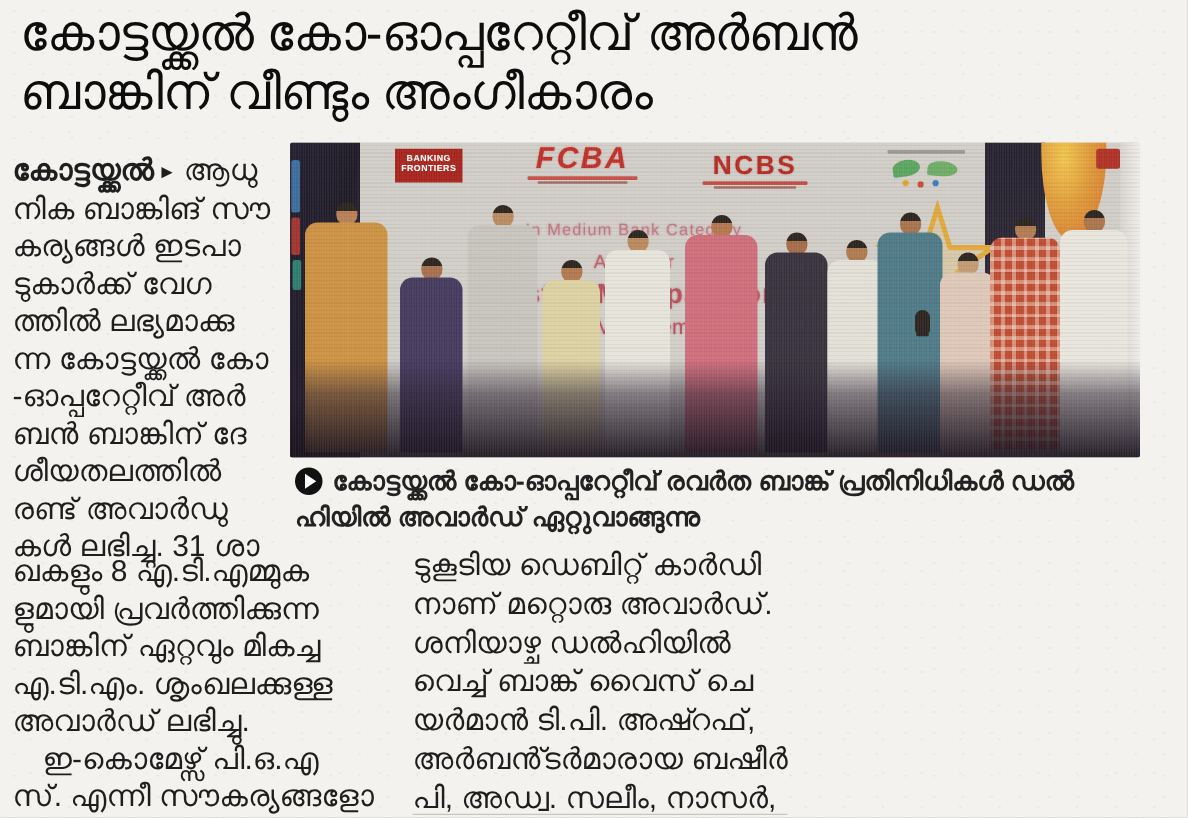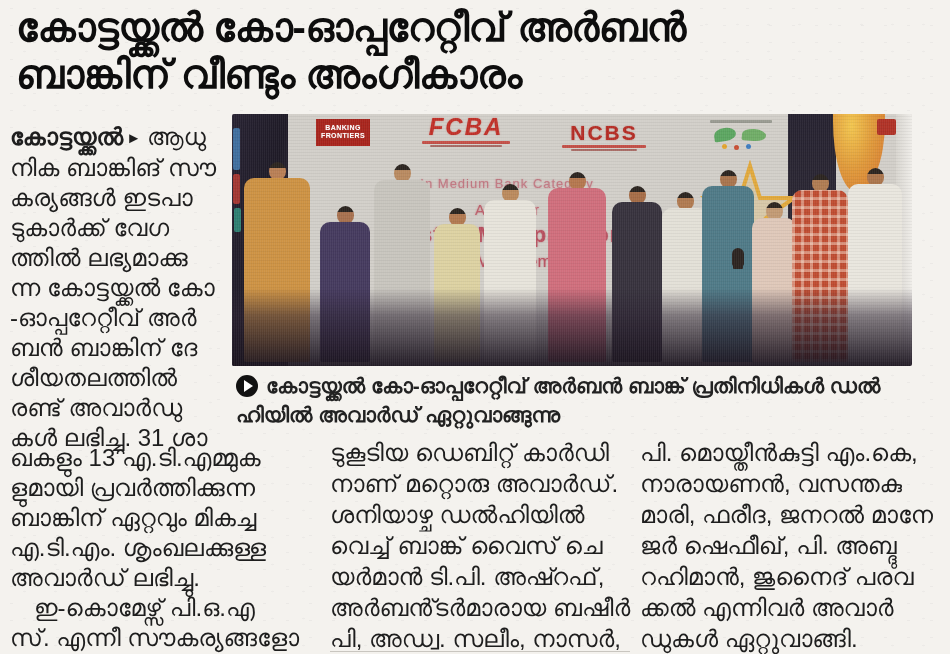--- a/index.html
+++ b/index.html
@@ -9,21 +9,21 @@
     background-image:
       radial-gradient(rgba(0,0,0,0.035) 1px, transparent 1.3px),
       radial-gradient(rgba(0,0,0,0.03) 1px, transparent 1.2px);
     background-size:23px 17px, 31px 27px;
     background-position:0 0, 9px 11px;
     font-family:"Liberation Sans", sans-serif;
     color:#1d1d1d;
   }
   .headline{
     position:absolute;left:16px;top:4px;width:920px;margin:0;
-    font-size:40px;line-height:1.18;font-weight:700;color:#0d0d0d;
+    font-size:40px;line-height:1.18;font-weight:400;color:#0d0d0d;
     white-space:pre;letter-spacing:-0.5px;
   }
   
   .photo{
     position:absolute;left:232px;top:114px;width:680px;height:252px;overflow:hidden;
     background:#d2cfc9;border-radius:2px;
   }
   .photo .banner-noise{
     position:absolute;inset:0;z-index:9;pointer-events:none;
     background-image:
@@ -211,54 +211,47 @@
         <div class="torso"></div>
       </div>
       </div>
 
     <div class="trophy"></div>
     <div class="dark-band"></div>
     <div class="banner-noise"></div>
   </div>
 
   <div class="caption">
-    <span class="cap-icon"><span class="tri"></span></span><span class="cap-text">കോട്ടയ്ക്കൽ കോ-ഓപ്പറേറ്റീവ് അർബൻ ബാങ്ക് പ്രതിനിധികൾ ഡൽ
+    <span class="cap-icon"><span class="tri"></span></span><span class="cap-text">കോട്ടയ്ക്കൽ കോ-ഓപ്പറേറ്റീവ് രവർത ബാങ്ക് പ്രതിനിധികൾ ഡൽ
 ഹിയിൽ അവാർഡ് ഏറ്റുവാങ്ങുന്നു</span>
   </div>
 
   <div class="col colA"><span class="dateline">കോട്ടയ്ക്കൽ</span><span class="marker">►</span><span>ആധു
 നിക ബാങ്കിങ് സൗ
 കര്യങ്ങൾ ഇടപാ
 ടുകാർക്ക് വേഗ
 ത്തിൽ ലഭ്യമാക്കു
 ന്ന കോട്ടയ്ക്കൽ കോ
 -ഓപ്പറേറ്റീവ് അർ
 ബൻ ബാങ്കിന് ദേ
 ശീയതലത്തിൽ
 രണ്ട് അവാർഡു
 കൾ ലഭിച്ചു. 31 ശാ</span></div>
 
-  <div class="col colB"><span>ഖകളും 13 എ.ടി.എമ്മുക
+  <div class="col colB"><span>ഖകളും 8 എ.ടി.എമ്മുക
 ളുമായി പ്രവർത്തിക്കുന്ന
 ബാങ്കിന് ഏറ്റവും മികച്ച
 എ.ടി.എം. ശൃംഖലക്കുള്ള
 അവാർഡ് ലഭിച്ചു.
  ഇ-കൊമേഴ്സ് പി.ഒ.എ
 സ്. എന്നീ സൗകര്യങ്ങളോ</span></div>
 
   <div class="col colC"><span>ടുകൂടിയ ഡെബിറ്റ് കാർഡി
 നാണ് മറ്റൊരു അവാർഡ്.
 ശനിയാഴ്ച ഡൽഹിയിൽ
 വെച്ച് ബാങ്ക് വൈസ് ചെ
 യർമാൻ ടി.പി. അഷ്റഫ്,
 അർബൻ്ടർമാരായ ബഷീർ
 പി, അഡ്വ. സലീം, നാസർ,</span></div>
 
-  <div class="col colD"><span>പി. മൊയ്തീൻകുട്ടി എം.കെ,
-നാരായണൻ, വസന്തകു
-മാരി, ഫരീദ, ജനറൽ മാനേ
-ജർ ഷെഫീഖ്, പി. അബ്ദു
-റഹിമാൻ, ജുനൈദ് പരവ
-ക്കൽ എന്നിവർ അവാർ
-ഡുകൾ ഏറ്റുവാങ്ങി.</span></div>
 
   <div class="col-rule"></div>
 </div>
 
 </body></html>

